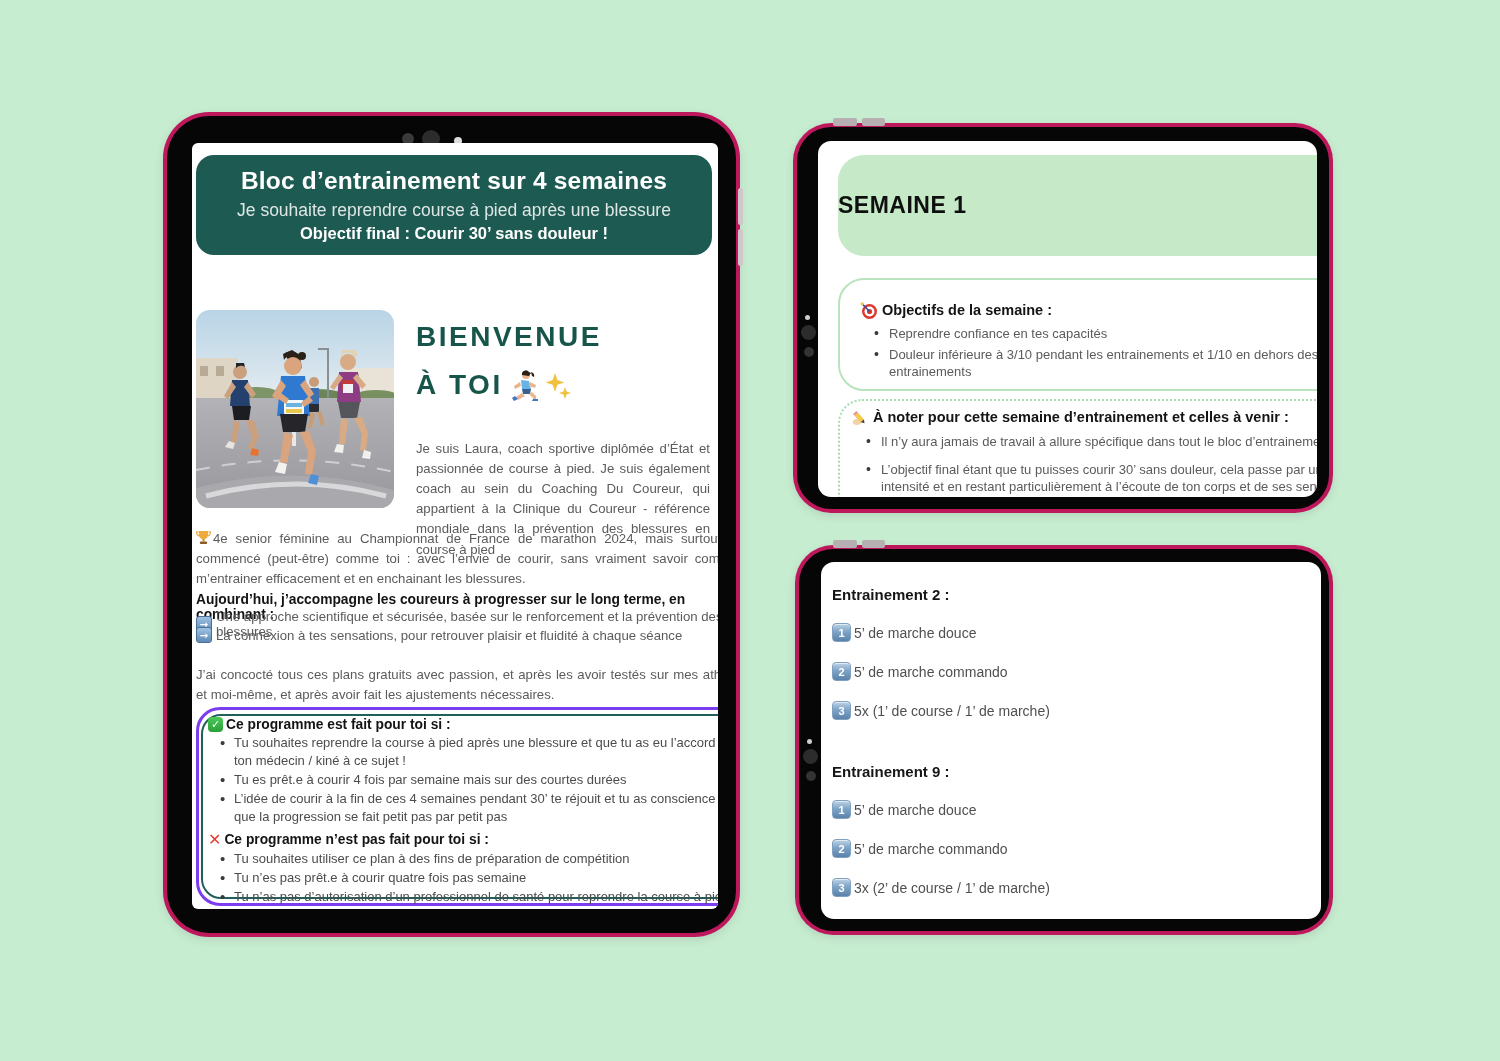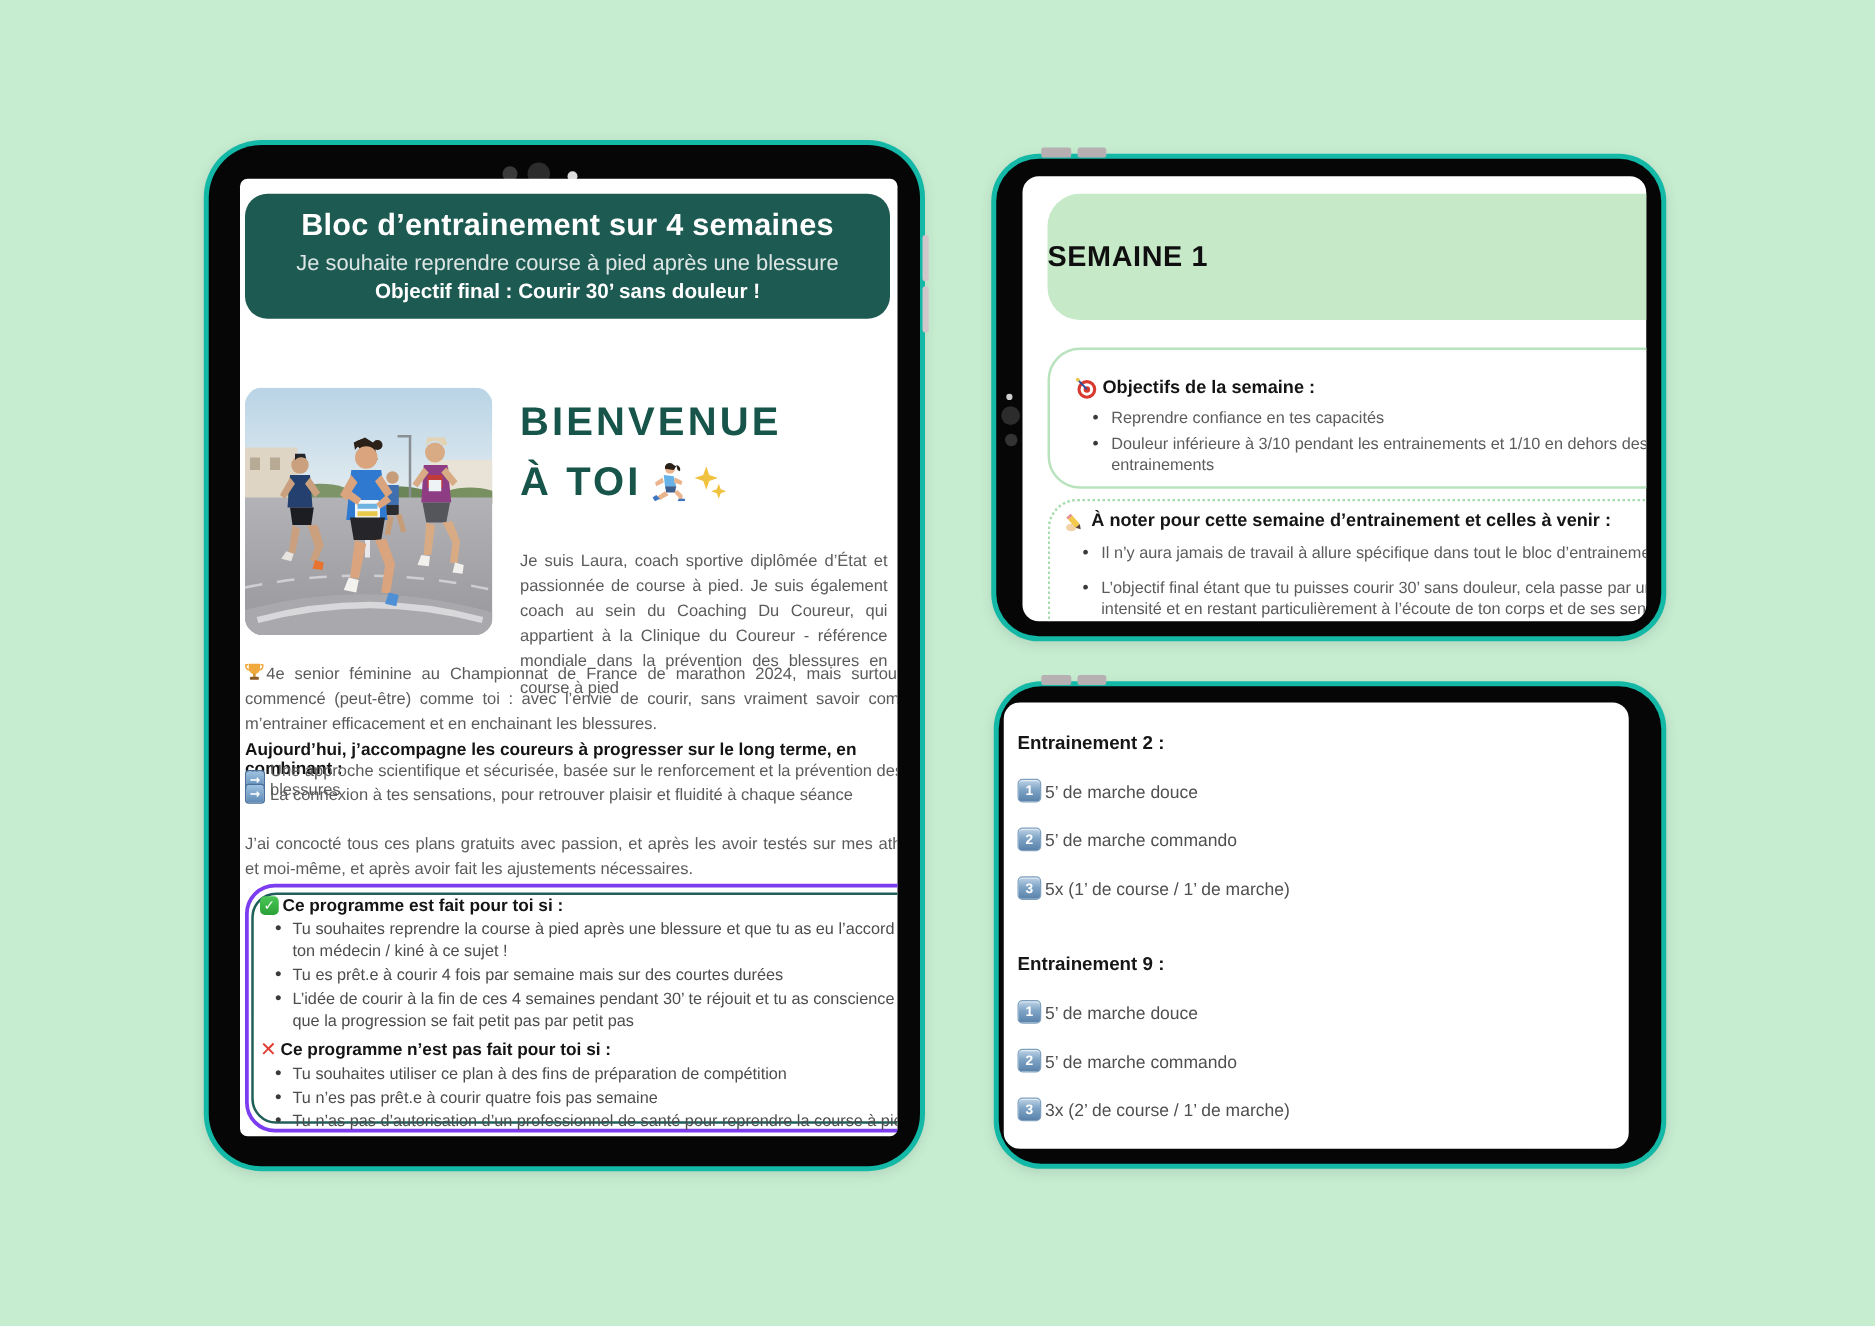--- a/index.html
+++ b/index.html
@@ -1,39 +1,39 @@
 <!DOCTYPE html>
 <html><head>
 <meta charset="utf-8">
 <style>
   html,body{margin:0;padding:0;}
   body{font-family:"Liberation Sans",sans-serif;}
   .canvas{position:relative;width:1500px;height:1061px;background:#c7edd1;overflow:hidden;}
 
   
-  .tablet{position:absolute;background:#14b8a6;box-shadow:0 3px 10px rgba(0,0,0,.10);}
+  .tablet{position:absolute;background:#be185d;box-shadow:0 3px 10px rgba(0,0,0,.10);}
   .frame{position:absolute;inset:4px;background:#060606;}
   .screen{position:absolute;background:#fff;overflow:hidden;}
   .cam{position:absolute;border-radius:50%;}
   .sidebtn{position:absolute;background:#cfc7ca;border-radius:3px;}
   .topbtn{position:absolute;background:#b7b0b3;border-radius:2px;height:8px;top:-5px;}
 
   
   .tablet-left{left:163px;top:112px;width:577px;height:825px;border-radius:46px;}
   .tablet-left .frame{border-radius:42px;}
   .tablet-left .screen{left:25px;top:27px;width:526px;height:766px;border-radius:6px;}
   .doc{position:absolute;left:0;top:0;width:562px;color:#5b5b5b;}
 
   .doc-header{position:absolute;left:4px;top:12px;width:516px;height:100px;background:#1d5a52;border-radius:18px;text-align:center;color:#fff;}
   .doc-header .t1{padding-top:12px;font-size:24.5px;font-weight:bold;letter-spacing:.2px;}
   .doc-header .t2{margin-top:5px;font-size:17.5px;color:rgba(255,255,255,.85);}
   .doc-header .t3{margin-top:3px;font-size:16.5px;font-weight:bold;}
 
   .photo{position:absolute;left:4px;top:167px;width:198px;height:198px;border-radius:14px;overflow:hidden;}
-  .welcome-head{position:absolute;left:224px;top:170px;width:300px;color:#17544a;font-size:32px;font-weight:bold;letter-spacing:2.5px;line-height:48px;white-space:nowrap;}
+  .welcome-head{position:absolute;left:224px;top:170px;width:300px;color:#17544a;font-size:28px;font-weight:bold;letter-spacing:2.5px;line-height:48px;white-space:nowrap;}
   .welcome-head .row2{display:flex;align-items:center;gap:6px;}
   .intro{position:absolute;left:224px;top:283px;width:294px;font-size:13.2px;line-height:1.52;text-align:justify;}
 
   .achievement{position:absolute;left:4px;top:386px;width:553px;font-size:13.2px;line-height:1.5;text-align:justify;}
   .combine-h{position:absolute;left:4px;top:449px;width:553px;font-size:13.8px;font-weight:bold;color:#141414;}
   .combine-item{position:absolute;left:4px;width:553px;display:flex;align-items:center;gap:4px;font-size:13.2px;}
   .closing{position:absolute;left:4px;top:509px;width:553px;font-size:13.2px;line-height:1.5;text-align:justify;}
 
   .purple-box{position:absolute;left:4px;top:564px;width:560px;height:199px;border:3px solid #7c3cf0;border-radius:24px;box-sizing:border-box;}
   .purple-box .teal-inset{position:absolute;left:2px;right:-14px;top:4px;bottom:4px;border:2.5px solid #21605a;border-radius:20px;}
@@ -47,21 +47,21 @@
   .check-icon{display:inline-flex;align-items:center;justify-content:center;width:15px;height:15px;border-radius:4px;background:linear-gradient(180deg,#4cc857,#2aa036);color:#fff;font-size:11px;font-weight:bold;font-family:"DejaVu Sans",sans-serif;flex:0 0 auto;}
   .cross-icon{color:#e23c32;font-weight:900;font-size:16px;font-family:"DejaVu Sans",sans-serif;line-height:1;flex:0 0 auto;}
   .arrow-icon{display:inline-flex;align-items:center;justify-content:center;width:14px;height:14px;border-radius:3px;border:1px solid #4a7099;background:linear-gradient(180deg,#9ec2e2,#5e8ab5);color:#fff;font-size:10px;font-weight:bold;font-family:"DejaVu Sans",sans-serif;flex:0 0 auto;}
   .keycap{display:inline-flex;align-items:center;justify-content:center;width:17px;height:17px;border-radius:4px;border:1px solid #7fa0bf;background:linear-gradient(180deg,#bdd3e6 0%,#7fa4c6 45%,#5a82aa 100%);box-shadow:inset 0 1px 0 rgba(255,255,255,.55);color:#fff;font-size:11px;font-weight:bold;flex:0 0 auto;}
 
   
   .tablet-week{left:793px;top:123px;width:540px;height:390px;border-radius:38px;}
   .tablet-workouts{left:795px;top:545px;width:538px;height:390px;border-radius:38px;}
   .tablet-week .frame,.tablet-workouts .frame{border-radius:34px;}
   .tablet-week .screen{left:21px;top:14px;width:499px;height:356px;border-radius:13px;}
-  .tablet-workouts .screen{left:4px;top:13px;width:500px;height:357px;border-radius:13px;}
+  .tablet-workouts .screen{left:22px;top:13px;width:500px;height:357px;border-radius:13px;}
 
   .week-title-box{position:absolute;left:20px;top:14px;width:506px;height:101px;background:#c6e9c8;border-radius:26px;display:flex;align-items:center;justify-content:flex-start;}
   .week-title-box span{font-size:23px;font-weight:bold;letter-spacing:.5px;color:#0f0f0f;}
   .obj-box{position:absolute;left:20px;top:137px;width:506px;height:113px;border:2.5px solid #b9e3bd;border-radius:26px;box-sizing:border-box;background:#fff;padding:22px 0 0 20px;}
   .obj-h,.note-h{display:flex;gap:4px;font-size:14.5px;font-weight:bold;color:#141414;}
   .g-ul{margin:5px 0 0 14px;padding:0;list-style:none;}
   .g-ul li{position:relative;padding-left:15px;font-size:13px;line-height:1.35;color:#5b5b5b;margin-bottom:3px;}
   .g-ul li::before{content:"\2022";position:absolute;left:0;top:-1px;font-size:14px;color:#3a3a3a;}
   .note-box{position:absolute;left:20px;top:258px;width:506px;height:130px;border:2.5px dotted #a6dcae;border-radius:24px;box-sizing:border-box;padding:8px 0 0 12px;}
   .note-lines{margin-top:9px;}

